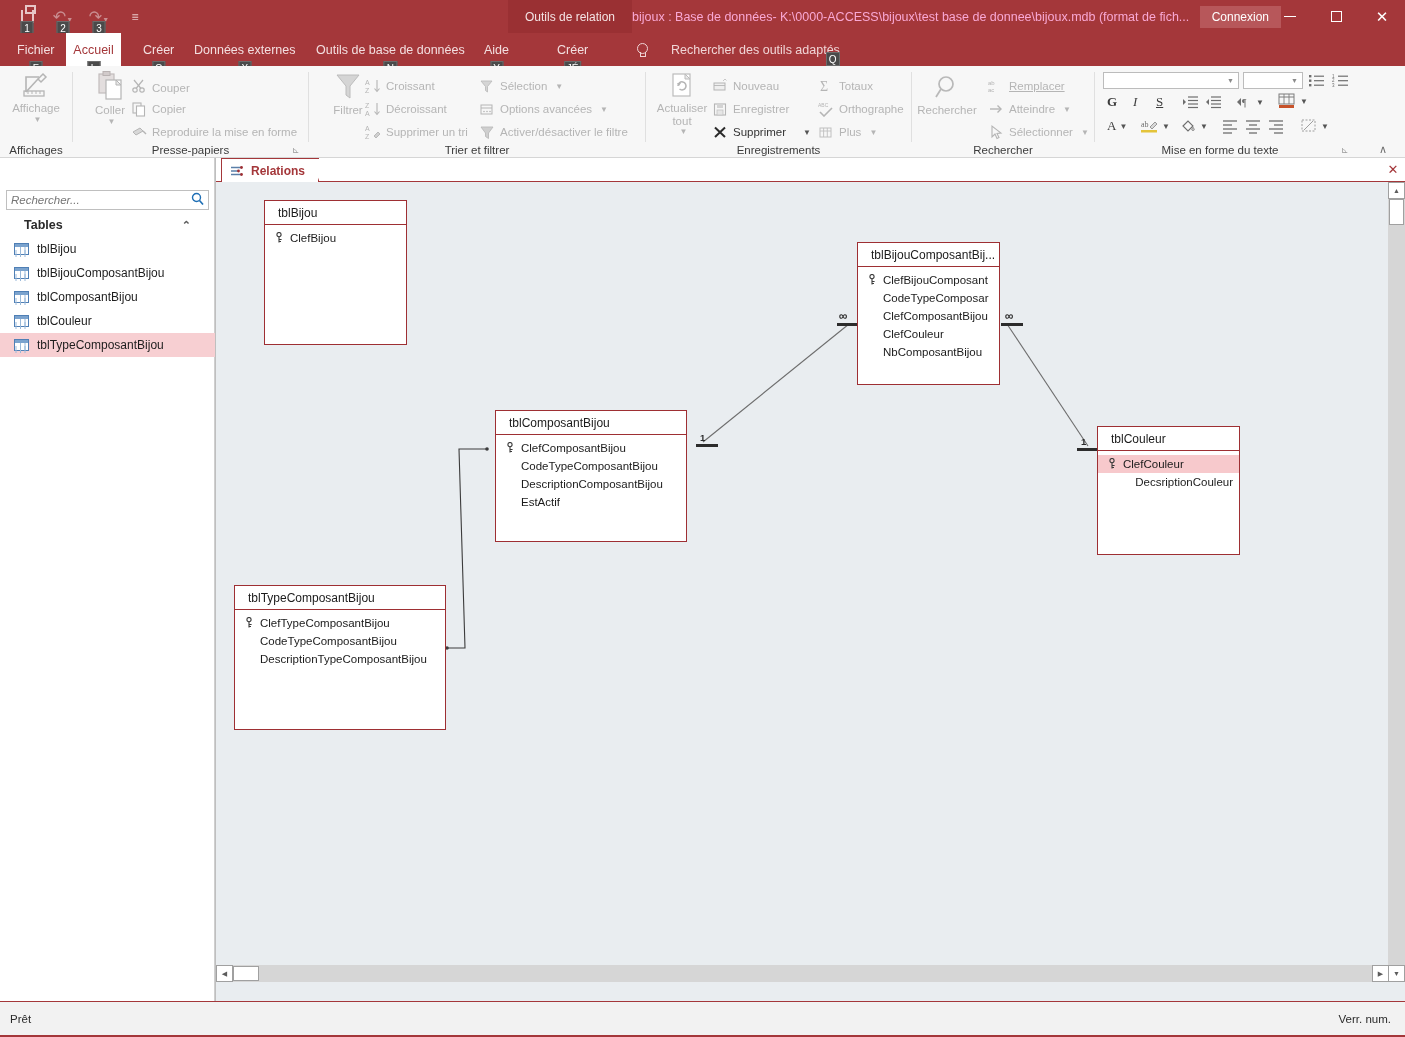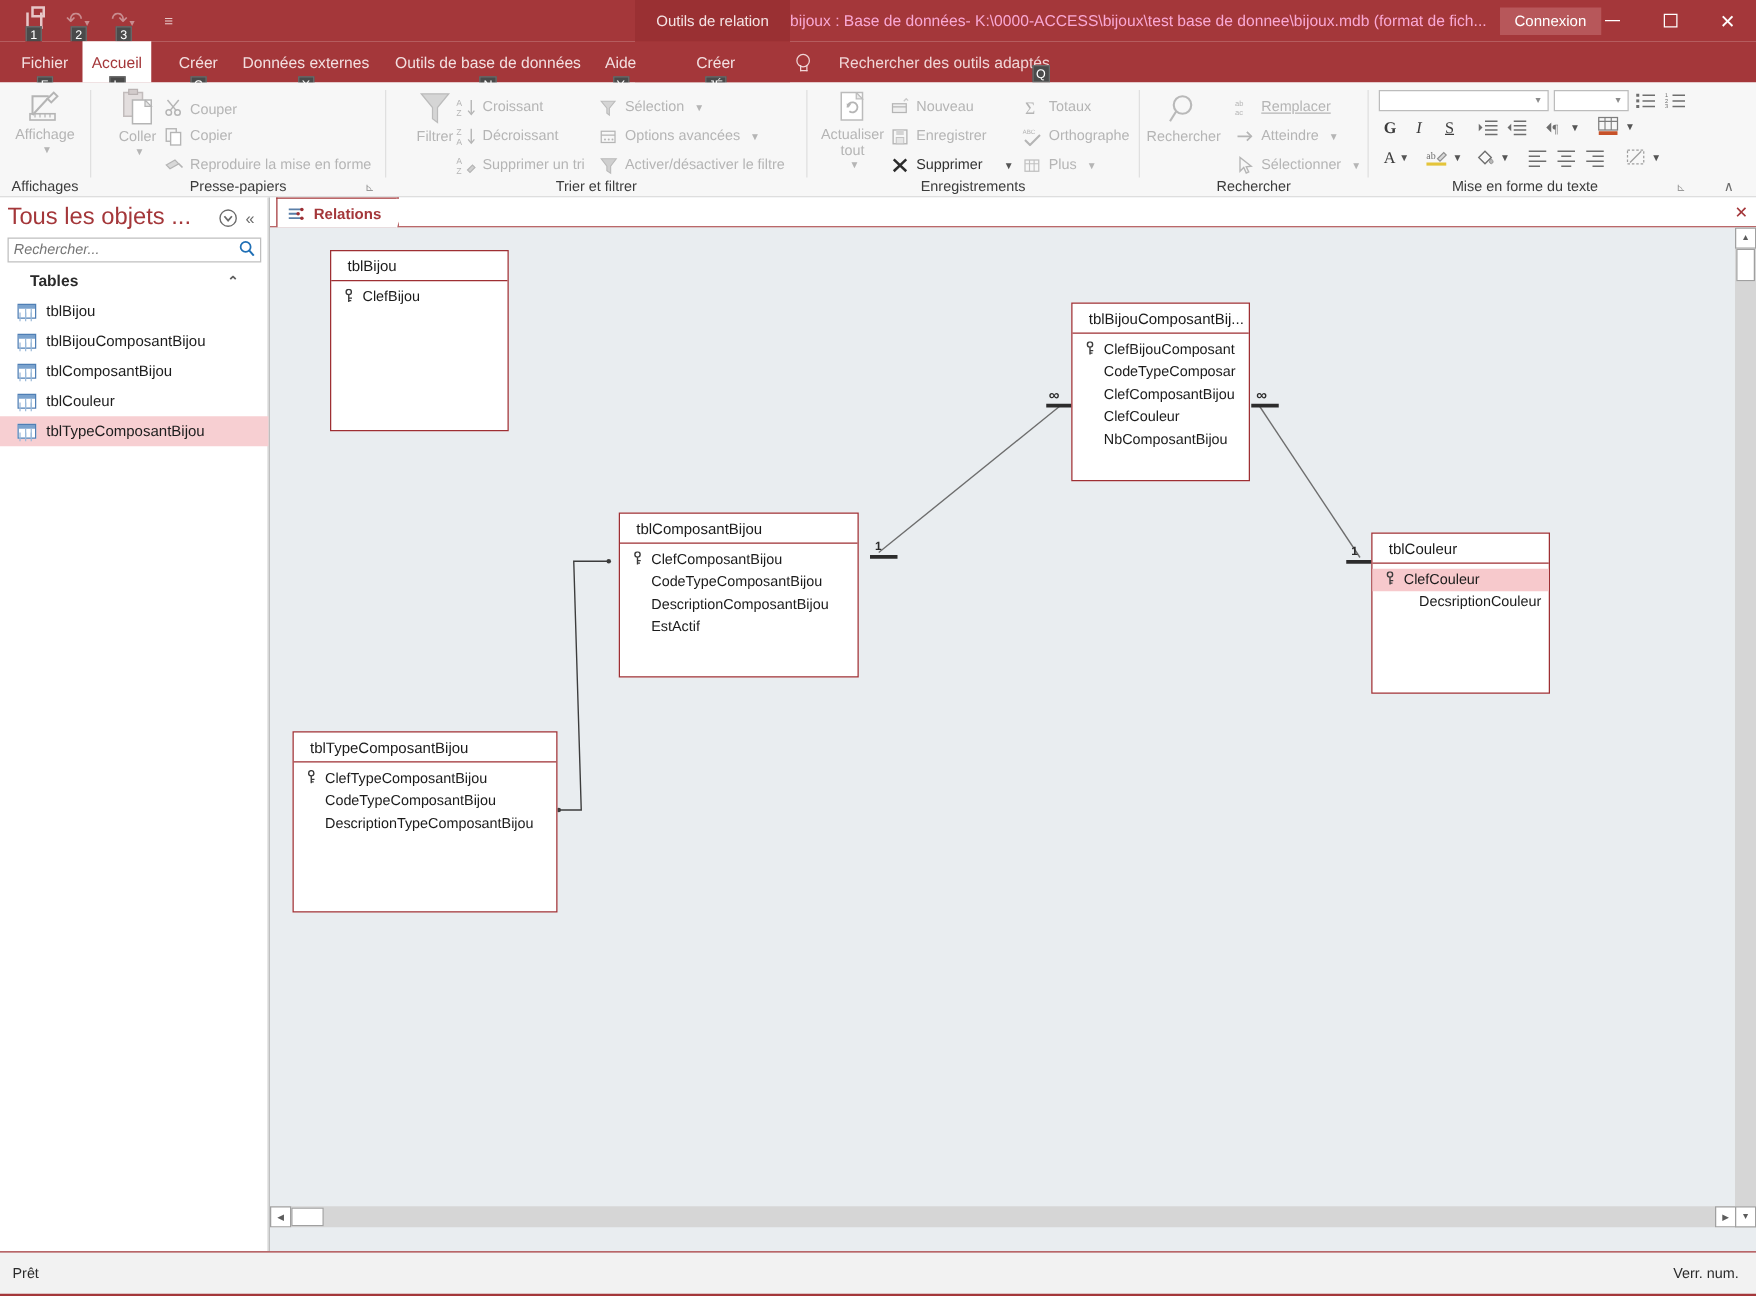--- a/index.html
+++ b/index.html
@@ -696,30 +696,20 @@
       <span class="caret enabled">▼</span>
     </div>
 
     <div class="rgroup-title" style="width:250px;left:0;">Mise en forme du texte</div>
     <div class="dlg-launch" style="right:44px;">⊾</div>
     <div class="collapse-ribbon">∧</div>
   </div>
 </div>
 
 <div id="nav">
-  <div id="nav-header">
-    <span id="nav-title">Tous les objets ...</span>
-    <span class="nav-hdr-btn">
-      <svg width="15" height="15" viewBox="0 0 15 15">
-        <circle cx="7.5" cy="7.5" r="6.5" fill="none" stroke="#6b6b6b" stroke-width="1.1"></circle>
-        <polyline points="4.5,6 7.5,9.5 10.5,6" fill="none" stroke="#6b6b6b" stroke-width="1.4"></polyline>
-      </svg>
-    </span>
-    <span class="nav-hdr-btn">«</span>
-  </div>
 
   <div id="nav-search">
     <input type="text" placeholder="Rechercher..." style="">
     <span class="mag">
       <svg width="13" height="13" viewBox="0 0 13 13">
         <circle cx="5.5" cy="5.5" r="4" fill="none" stroke="#1f6fb5" stroke-width="1.4"></circle>
         <line x1="8.5" y1="8.5" x2="12" y2="12.5" stroke="#1f6fb5" stroke-width="1.6"></line>
       </svg>
     </span>
   </div>

